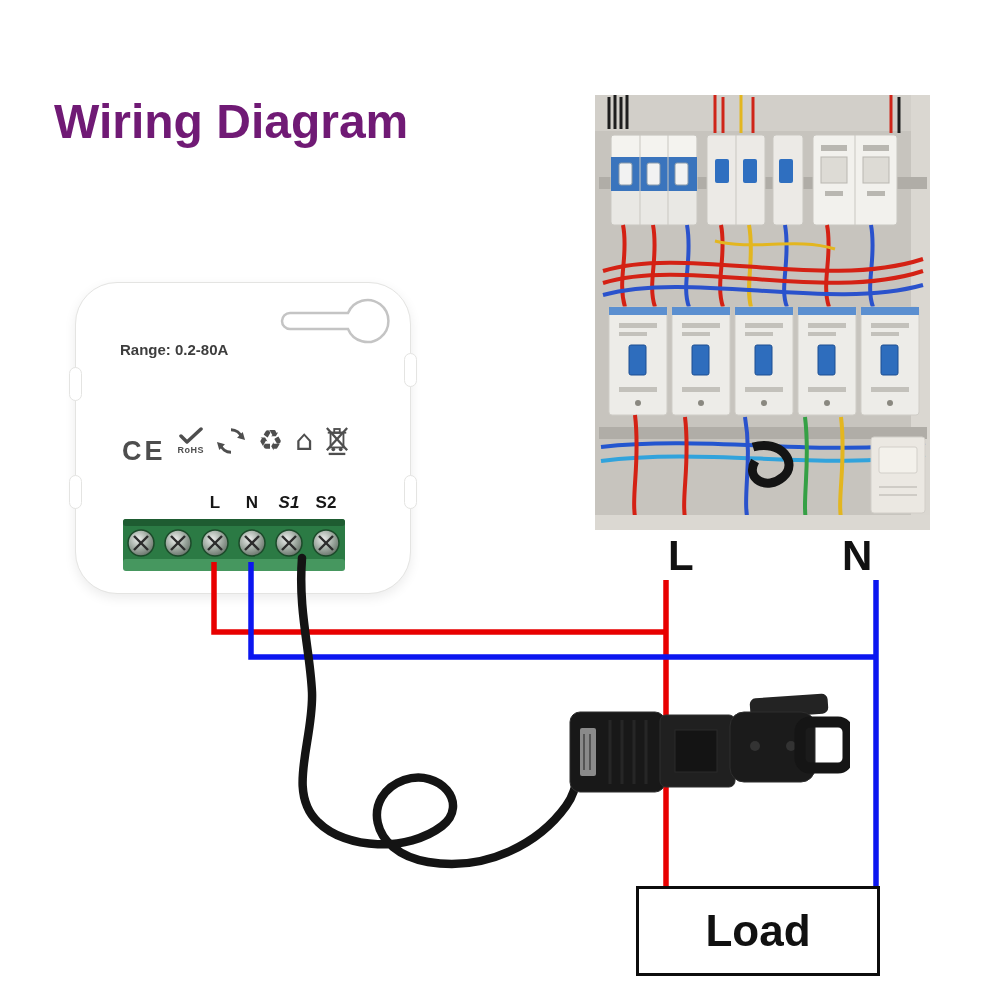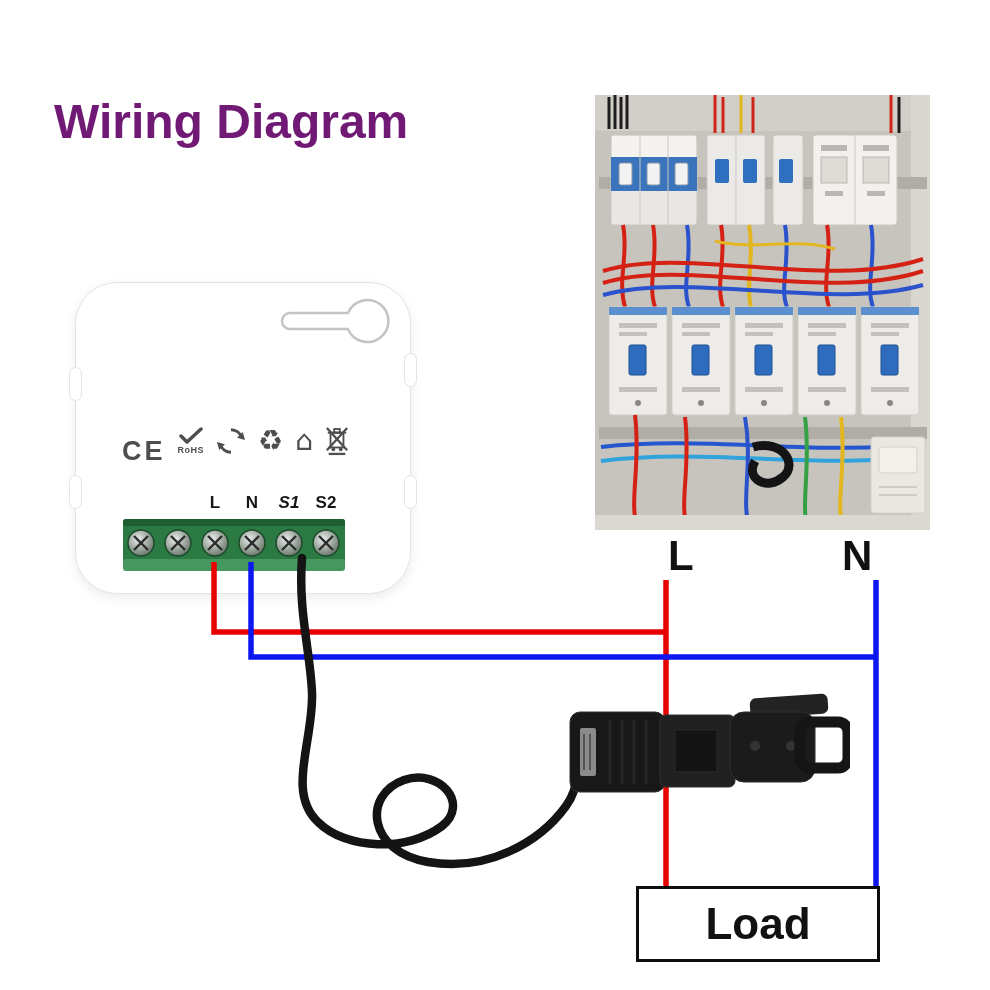--- a/index.html
+++ b/index.html
@@ -61,21 +61,21 @@
   #terminal-block { position: absolute; left: 47px; top: 236px; }
 
   
   #wires { left: 0; top: 0; z-index: 4; pointer-events: none; }
 
   
   #ct-clamp { left: 555px; top: 690px; z-index: 5; }
 
   
   #load-box {
-    left: 636px; top: 886px; width: 244px; height: 76px;
+    left: 636px; top: 886px; width: 244px; height: 90px;
     background: #fff; border: 3px solid #0d0d0d;
     display: flex; align-items: center; justify-content: center;
     z-index: 6;
   }
   #load-box span { font-size: 44px; font-weight: bold; color: #111; }
 </style>
 </head>
 <body>
 
 <div class="abs" id="page-title">Wiring Diagram</div>
@@ -199,20 +199,21 @@
   <div class="tab" style="left:-7px; top:84px;"></div>
   <div class="tab" style="left:-7px; top:192px;"></div>
   <div class="tab" style="right:-7px; top:70px;"></div>
   <div class="tab" style="right:-7px; top:192px;"></div>
 
   <svg id="keyhole" width="120" height="52" viewBox="0 0 120 52">
     <path d="M16 18 L74 18 A21 21 0 1 1 74 34 L16 34 A8 8 0 0 1 16 18 Z" fill="#ffffff" stroke="#c4c4c4" stroke-width="2.5"></path>
   </svg>
 
   <div class="dev-text">
+    <div>Range: 0.2-80A</div>
   </div>
 
   <div class="cert-row">
     <span class="ce-mark">CE</span>
     <span class="rohs">
       <svg width="24" height="17" viewBox="0 0 24 17">
         <path d="M2 9 L8 15 L22 2" fill="none" stroke="#4e4e4e" stroke-width="3.5" stroke-linecap="round" stroke-linejoin="round"></path>
       </svg>
       <span class="rohs-label">RoHS</span>
     </span>

